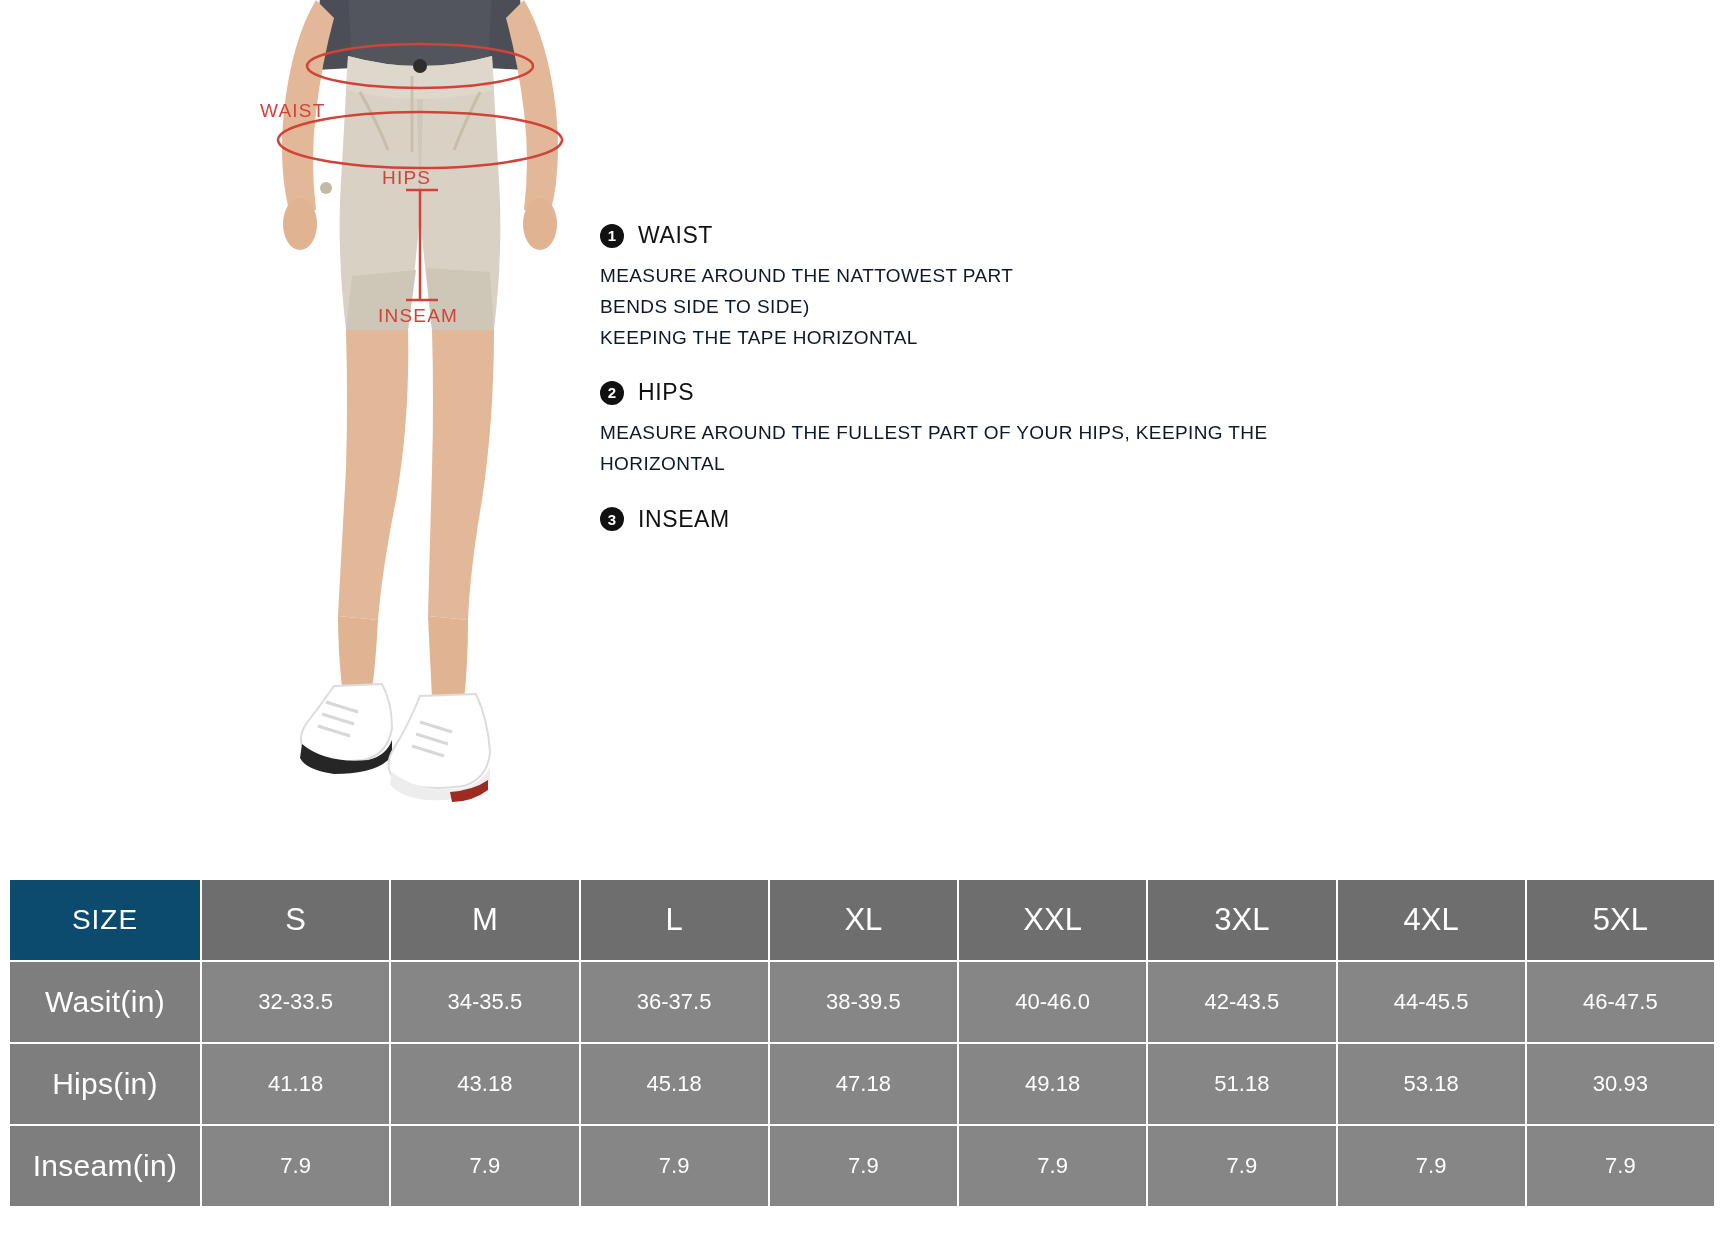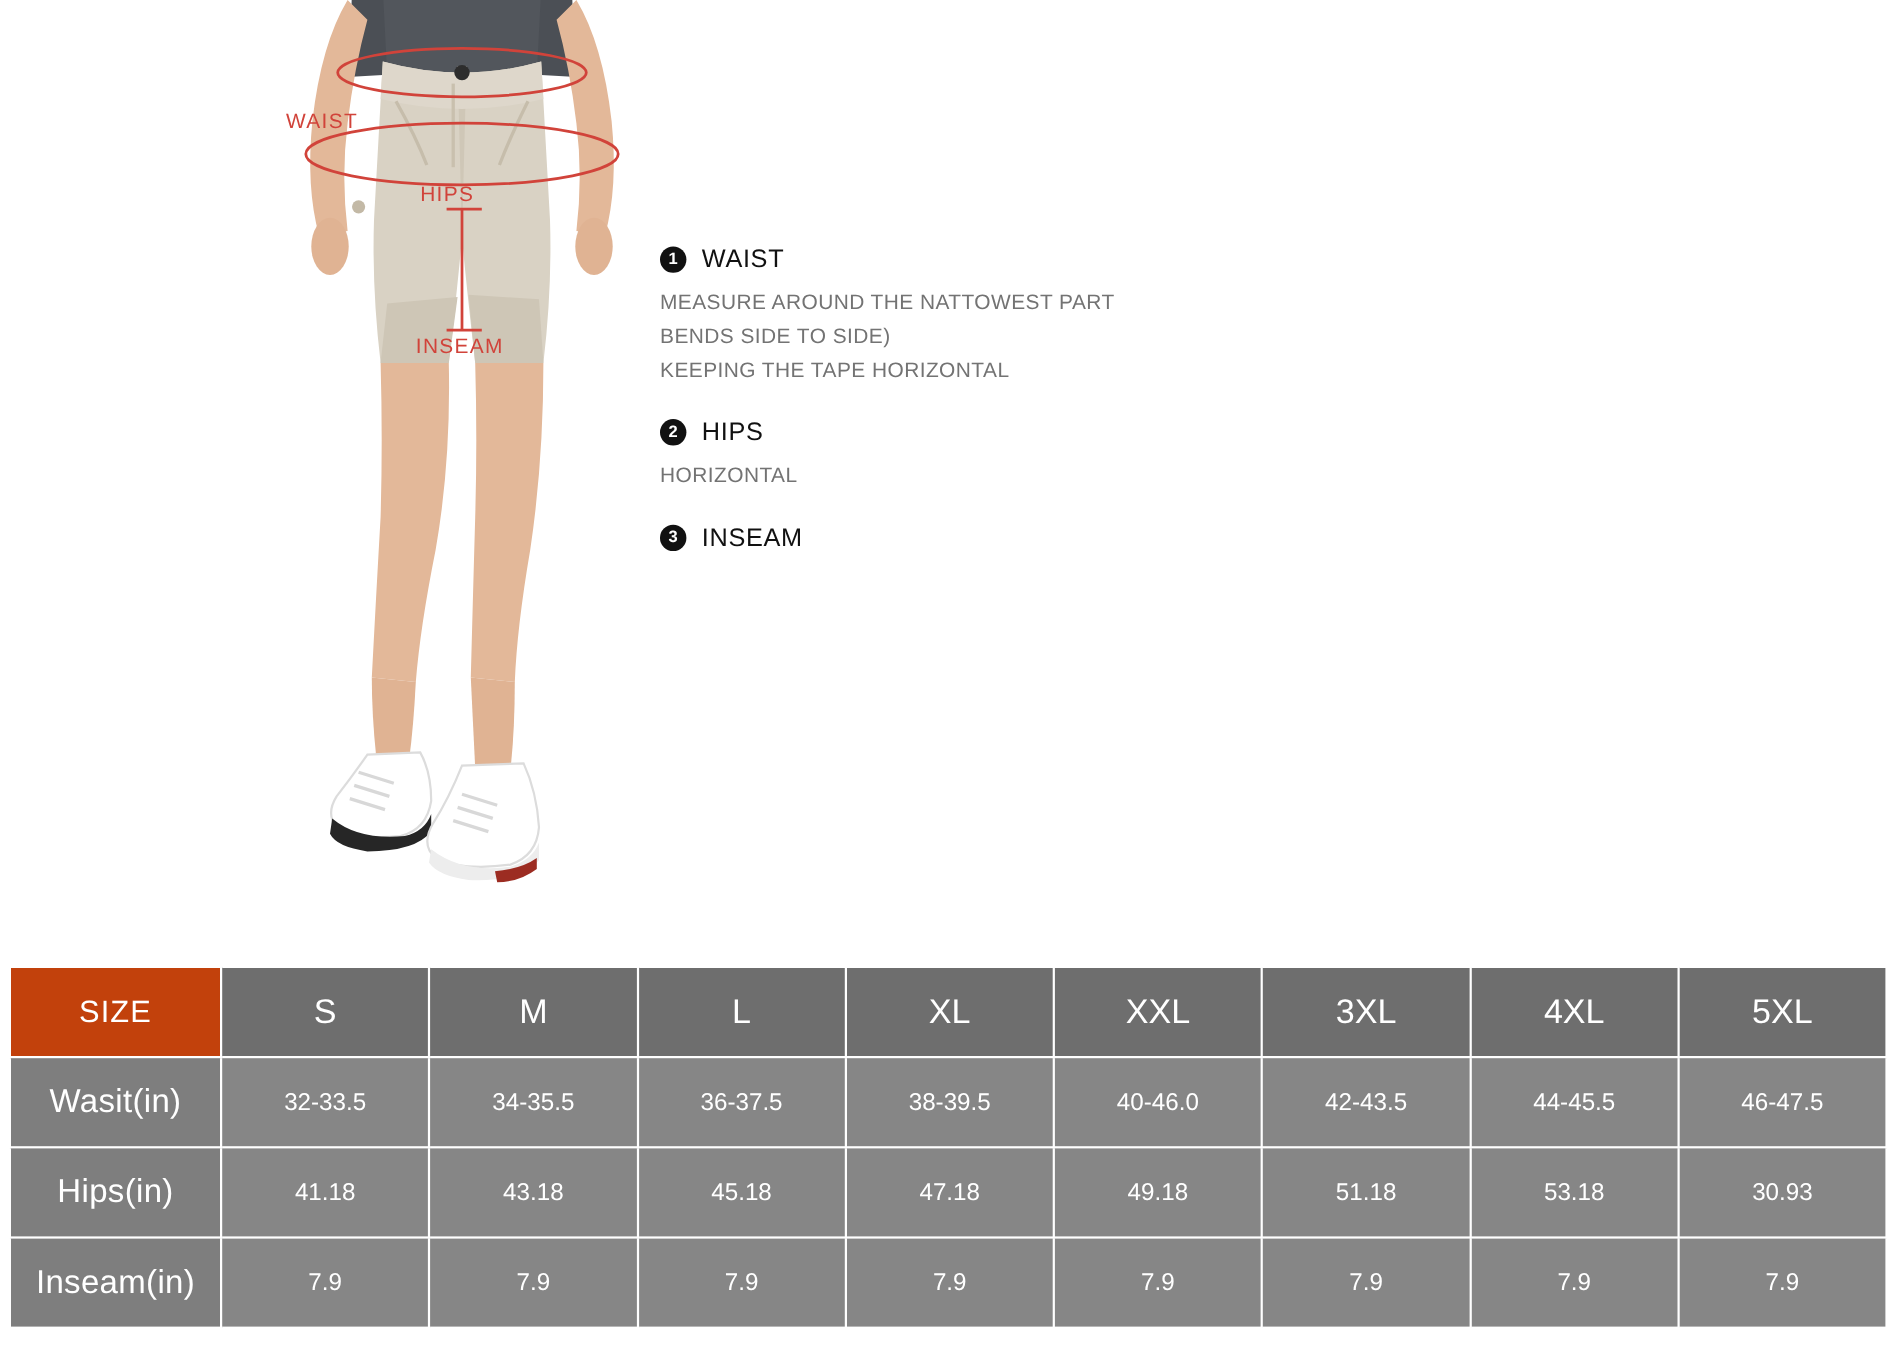--- a/index.html
+++ b/index.html
@@ -62,42 +62,42 @@
     flex: 0 0 auto;
     line-height: 1;
   }
   .instr-title {
     font-size: 23px;
     color: #111;
     letter-spacing: 0.6px;
   }
   .instr-line {
     font-size: 19px;
-    color: #737373;
+    color: #0f172a;
     letter-spacing: 0.4px;
     line-height: 1.62;
     white-space: nowrap;
   }
 
   
   .size-table {
     position: absolute;
     left: 8px; top: 878px;
     width: 1708px;
     border-collapse: collapse;
     table-layout: fixed;
   }
   .size-table td, .size-table th {
     border: 2px solid #ffffff;
     text-align: center;
     color: #ffffff;
     font-weight: normal;
   }
   .hdr-size {
-    background: #c2410c;
+    background: #0c4a6e;
     font-size: 28px;
     font-weight: bold;
     letter-spacing: 1px;
     height: 82px;
   }
   .hdr-cell {
     background: #6e6e6e;
     font-size: 31px;
     font-weight: bold;
     height: 82px;
@@ -183,20 +183,21 @@
       <div class="instr-line">MEASURE AROUND THE NATTOWEST PART</div>
       <div class="instr-line">BENDS SIDE TO SIDE)</div>
       <div class="instr-line">KEEPING THE TAPE HORIZONTAL</div>
     </div>
 
     <div class="instr-block">
       <div class="instr-head">
         <span class="num-badge">2</span>
         <span class="instr-title">HIPS</span>
       </div>
+      <div class="instr-line">MEASURE AROUND THE FULLEST PART OF YOUR HIPS, KEEPING THE</div>
       <div class="instr-line">HORIZONTAL</div>
     </div>
 
     <div class="instr-block">
       <div class="instr-head">
         <span class="num-badge">3</span>
         <span class="instr-title">INSEAM</span>
       </div>
     </div>
 

